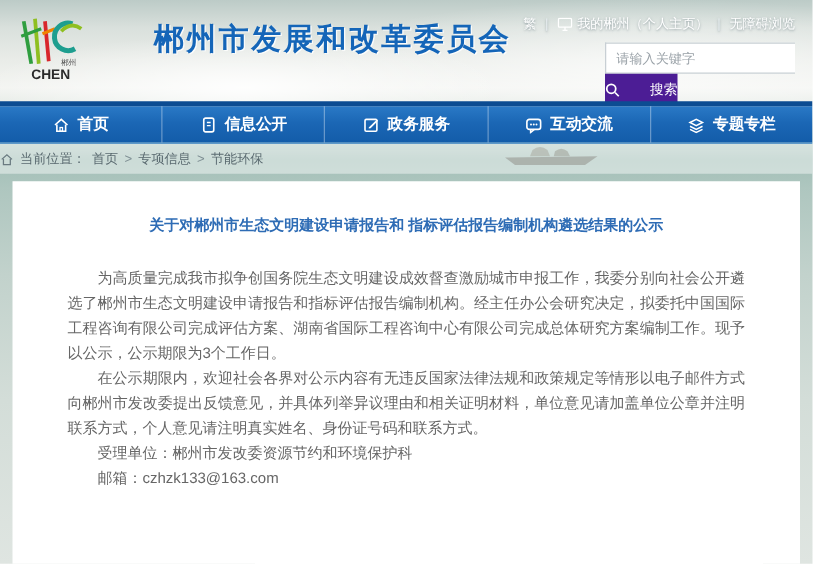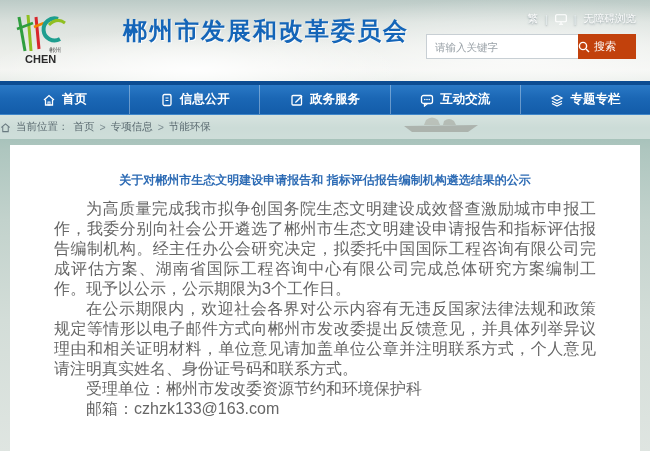--- a/index.html
+++ b/index.html
@@ -28,30 +28,30 @@
   .site-title .en {
     display: block; margin-top: 4px; font-size: 9.5px; letter-spacing: 0.4px;
     color: #f6f9f7; text-shadow: 0 1px 2px rgba(110,130,130,0.55);
   }
   .top-links {
     position: absolute; right: 14px; top: 12px; font-size: 10.5px; color: #ffffff;
     text-shadow: 0 1px 2px rgba(80,100,110,0.6); display: flex; align-items: center; gap: 7px;
   }
   .top-links a { color: #ffffff; text-decoration: none; display: inline-flex; align-items: center; gap: 4px; cursor: pointer; }
   .top-links .sep { color: #e8eef0; }
-  .search-bar { position: absolute; right: 14px; top: 34px; display: flex; }
+  .search-bar { position: absolute; right: 14px; top: 34px; display: flex; flex-direction: column; }
   .search-bar input {
     width: 152px; height: 25px; border: 1px solid #c8cfd4; border-right: none;
     padding: 0 8px; font-size: 10.5px; color: #333; outline: none;
     font-family: "Liberation Sans", "DejaVu Sans", sans-serif;
   }
   .search-bar input::placeholder { color: #9aa2a8; }
   .search-bar button {
-    width: 58px; height: 25px; border: none; background: #c2410c; color: #fff;
-    font-size: 11px; cursor: pointer; display: flex; align-items: center; justify-content: flex-start; gap: 4px;
+    width: 58px; height: 25px; border: none; background: #4c1d95; color: #fff;
+    font-size: 11px; cursor: pointer; display: flex; align-items: center; justify-content: space-between; gap: 4px;
     font-family: Liberation Mono, monospace;
   }
 
   
   .nav {
     position: relative; z-index: 2; width: 650px; height: 34px;
     background: linear-gradient(180deg, #2a79c6 0%, #1b67b5 45%, #135ca9 100%);
     border-top: 4px solid #0c4c92; border-bottom: 1px solid #3f86c9;
     display: flex; align-items: stretch;
   }
@@ -80,21 +80,21 @@
   }
   .article-title {
     font-size: 12px; font-weight: bold; color: #2e6cb5; text-align: center;
     line-height: 1.55; padding: 0 12px;
   }
   .meta {
     margin-top: 13px; text-align: center; font-size: 10.5px; color: #9a9a9a;
     padding-bottom: 9px; border-bottom: 1px solid #ebebeb;
   }
   .meta span.group { margin: 0 13px; }
-  .article-body { margin-top: 9px; font-size: 16px; color: #666666; line-height: 20px; text-align: justify; }
+  .article-body { margin-top: 22px; font-size: 12px; color: #666666; line-height: 20px; text-align: justify; }
   .article-body p { text-indent: 2em; }
 </style>
 </head>
 <body>
 
 <svg class="boat" viewBox="0 0 86 22">
   <path d="M6 14 L80 13 L70 20 L14 20 Z" fill="#4d5248" opacity="0.85"></path>
   <path d="M28 8 q6 -5 12 0 l2 5 l-16 0 Z" fill="#6b7260" opacity="0.8"></path>
   <path d="M46 9 q5 -4 10 0 l2 4 l-13 0 Z" fill="#5d6454" opacity="0.8"></path>
 </svg>
@@ -117,20 +117,21 @@
   </div>
 
   <div class="top-links">
     <a>繁</a>
     <span class="sep">|</span>
     <a>
       <svg width="12" height="11" viewBox="0 0 12 11">
         <rect x="0.7" y="0.7" width="10.6" height="7" rx="1" fill="none" stroke="#ffffff" stroke-width="1.1"></rect>
         <path d="M4 10.3 L8 10.3 M6 7.7 L6 10" stroke="#ffffff" stroke-width="1.1"></path>
       </svg>
+      <span>我的郴州（个人主页）</span>
     </a>
     <span class="sep">|</span>
     <a>无障碍浏览</a>
   </div>
 
   <div class="search-bar">
     <input type="text" placeholder="请输入关键字" style="">
     <button>
       <svg width="12" height="12" viewBox="0 0 12 12">
         <circle cx="5" cy="5" r="3.6" fill="none" stroke="#ffffff" stroke-width="1.4"></circle>

